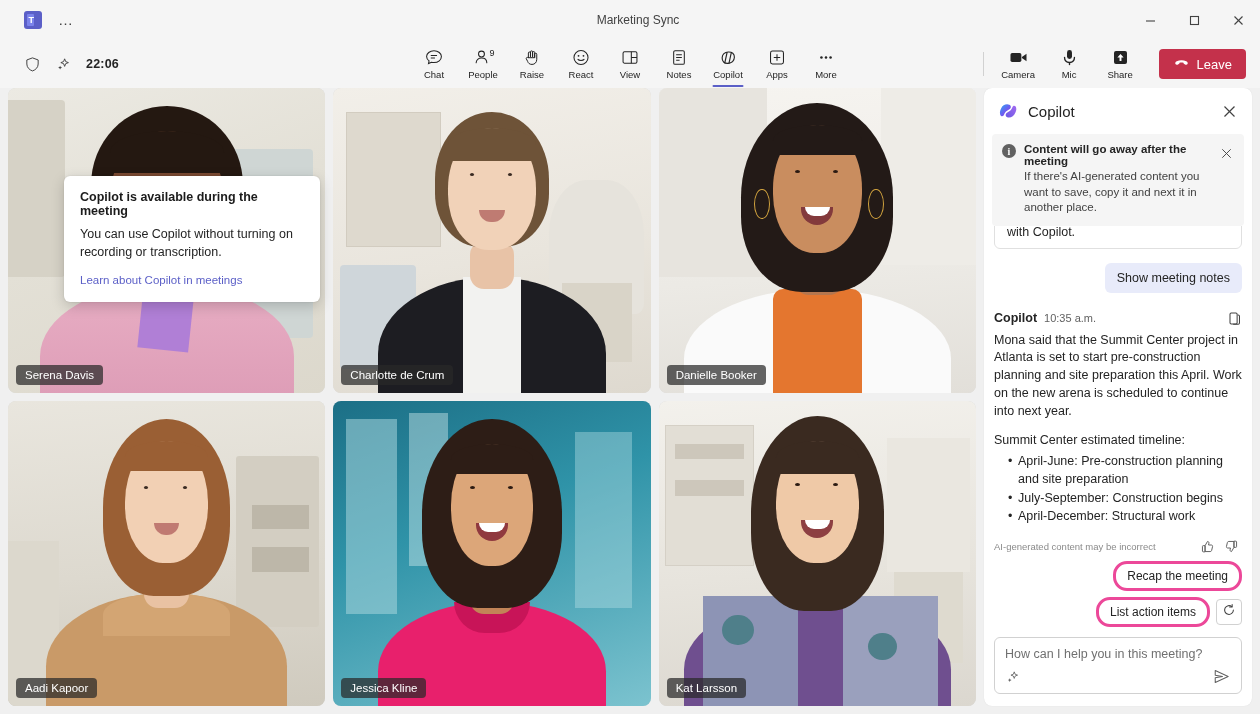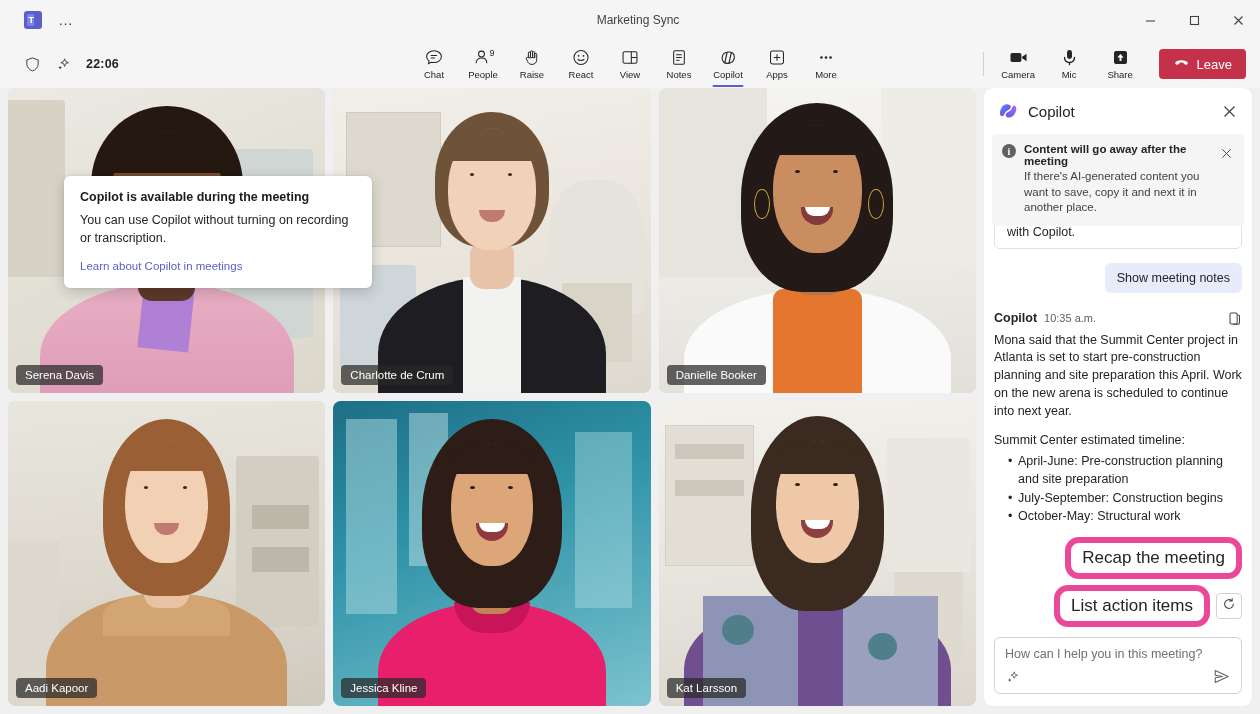--- a/index.html
+++ b/index.html
@@ -134,21 +134,21 @@
   }
   .hair { position: absolute; border-radius: 50% 50% 40% 40%; }
   .neck { position: absolute; border-radius: 14px; }
   .torso { position: absolute; border-radius: 50% 50% 0 0 / 60% 60% 0 0; }
   .eye { position: absolute; width: 5px; height: 3px; border-radius: 50%; background: #3a2a22; }
   .mouth { position: absolute; border-radius: 0 0 40px 40px; background: #8d4a49; }
   .teeth { position: absolute; border-radius: 0 0 30px 30px; background: #fff; }
 
   
   .callout {
-    position: absolute; left: 56px; top: 88px; width: 308px;
+    position: absolute; left: 56px; top: 88px; width: 256px;
     background: #fff; border-radius: 6px; z-index: 40;
     box-shadow: 0 4px 14px rgba(0,0,0,.18), 0 0 2px rgba(0,0,0,.12);
     padding: 14px 16px 14px 16px;
   }
   .callout h3 { font-size: 12.5px; color: #1b1b1b; font-weight: 700; margin-bottom: 7px; }
   .callout p { font-size: 12.5px; color: #242424; line-height: 1.45; margin-bottom: 9px; }
   .callout a { font-size: 11.5px; color: #5b5fc7; text-decoration: none; cursor: pointer; }
 
   
   .copilot-panel {
@@ -219,22 +219,22 @@
     width: 22px; height: 22px; border-radius: 3px; cursor: pointer;
     display: flex; align-items: center; justify-content: center;
   }
 
   .cp-suggest {
     padding: 8px 10px 6px 10px;
     display: flex; flex-direction: column; align-items: flex-end; gap: 6px;
   }
   .sug-row { display: flex; align-items: center; gap: 6px; }
   .sug-chip {
-    border: 6px solid #ec4899; border-radius: 14px;
-    font-size: 17px; color: #242424; background: #fff;
+    border: 3px solid #ec4899; border-radius: 14px;
+    font-size: 12px; color: #242424; background: #fff;
     padding: 5px 11px; cursor: pointer; white-space: nowrap;
   }
   .refresh-btn {
     width: 26px; height: 26px; border: 1px solid #d1d1d1; border-radius: 4px;
     background: #fff; cursor: pointer;
     display: flex; align-items: center; justify-content: center;
   }
 
   .cp-compose {
     margin: 4px 10px 12px 10px;
@@ -661,21 +661,21 @@
                   <path d="M11.4 4.2 h.6 a1.3 1.3 0 0 1 1.3 1.3 v7.3 a1.3 1.3 0 0 1 -1.3 1.3 h-5.4" fill="none" stroke="#424242" stroke-width="1.1"></path>
                 </svg>
             </span>
           </div>
           <div class="ai-body">
             <p>Mona said that the Summit Center project in Atlanta is set to start pre-construction planning and site preparation this April. Work on the new arena is scheduled to continue into next year.</p>
             <div>Summit Center estimated timeline:</div>
             <ul>
               <li>April-June: Pre-construction planning and site preparation</li>
               <li>July-September: Construction begins</li>
-              <li>October-May: Structural work</li>
+              <li>April-December: Structural work</li>
             </ul>
           </div>
           <div class="ai-foot">
             <span class="ai-disc">AI-generated content may be incorrect</span>
             <span class="fb-btn">
               <svg width="15" height="15" viewBox="0 0 16 16">
                   <path d="M5.4 7.1 L8 2.6 c1 0 1.7 .8 1.5 1.8 L9.1 6.4 h3 c.9 0 1.5 .8 1.3 1.6 l-1 4.2 c-.1 .7 -.8 1.2 -1.5 1.2 H5.4 Z M5.4 7.1 H3.4 a.8 .8 0 0 0 -.8 .8 v5 c0 .5 .4 .8 .8 .8 h2 Z" fill="none" stroke="#616161" stroke-width="1.05" stroke-linejoin="round"></path>
                 </svg>
             </span>
             <span class="fb-btn">

